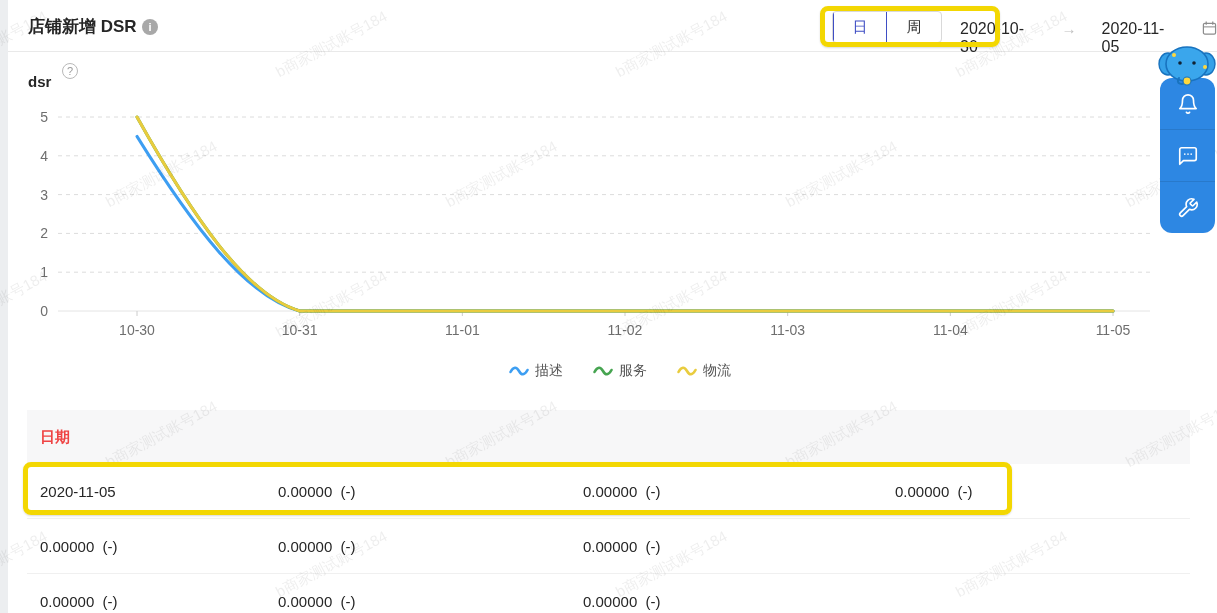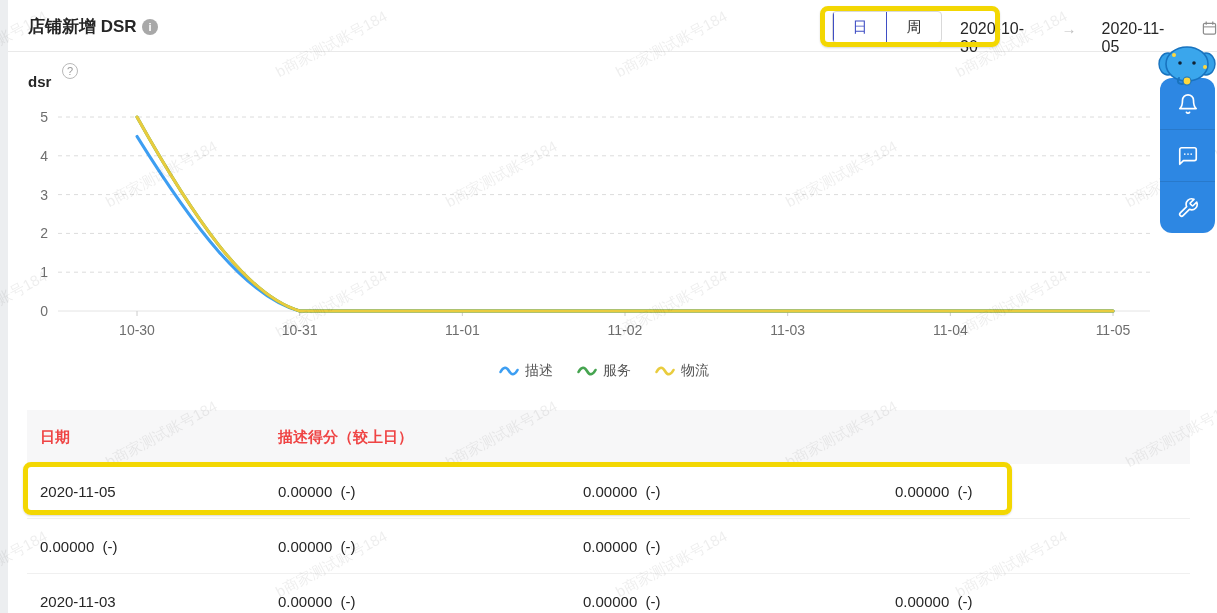--- a/index.html
+++ b/index.html
@@ -31,22 +31,22 @@
   .arrow-icon { color:#bfbfbf; font-size:15px; }
   .cal-icon { width:16px; height:16px; }
 
   
   #dsr-label { position:absolute; left:28px; top:63px; font-size:15px; font-weight:bold; color:#262626; z-index:2;margin-top:10px; }
   .help-icon { position:absolute; left:62px; top:63px; width:16px; height:16px; border:1px solid #b9b9b9;
     border-radius:50%; color:#9b9b9b; font-size:11px; text-align:center; line-height:15px; z-index:2; }
   #chart-svg { position:absolute; left:8px; top:85px; z-index:1; }
 
   
-  #legend { position:absolute; left:8px; top:362px; width:1192px; display:flex; justify-content:center;
-    gap:24px; z-index:2; }
+  #legend { position:absolute; left:24px; top:362px; width:1192px; display:flex; justify-content:center;
+    gap:30px; z-index:2; }
   .leg-item { display:flex; align-items:center; gap:6px; font-size:14px; color:#555; cursor:pointer; }
 
   
   #tbl { position:absolute; left:27px; top:410px; width:1163px; z-index:2; }
   .t-head { display:grid; grid-template-columns:238px 305px 312px 1fr; background:#f7f7f8;
     height:54px; align-items:center; }
   .t-head > div { padding-left:13px; font-size:15px; font-weight:bold; color:#ef4444; }
   .t-row { display:grid; grid-template-columns:238px 305px 312px 1fr; height:55px; align-items:center;
     background:#fff; border-bottom:1px solid #f0f0f0; }
   .t-row > div { padding-left:13px; font-size:15px; color:#262626; white-space:pre; }
@@ -164,36 +164,34 @@
         <svg width="20" height="14" viewBox="0 0 20 14">
           <path d="M1.5 8 C4.5 2.5, 7.5 2.5, 10 7 C12.5 11.5, 15.5 11.5, 18.5 6" fill="none" stroke="#e9cc3e" stroke-width="2.6" stroke-linecap="round"></path>
         </svg>
         <span>物流</span>
       </div>
     </div>
 
   <div id="tbl">
     <div class="t-head" id="t-head">
         <div>日期</div>
-        <div>描述得分（较上日）</div>
       </div>
     <div id="t-body">
         <div class="t-row">
           <div>2020-11-05</div>
           <div>0.00000  (-)</div>
           <div>0.00000  (-)</div>
           <div>0.00000  (-)</div>
         </div>
         <div class="t-row">
           <div>0.00000  (-)</div>
           <div>0.00000  (-)</div>
           <div>0.00000  (-)</div>
         </div>
         <div class="t-row">
-          <div>2020-11-03</div>
           <div>0.00000  (-)</div>
           <div>0.00000  (-)</div>
           <div>0.00000  (-)</div>
         </div>
       </div>
   </div>
 
   <div class="hl-box" id="hl-toggle"></div>
   <div class="hl-box" id="hl-row"></div>
 

